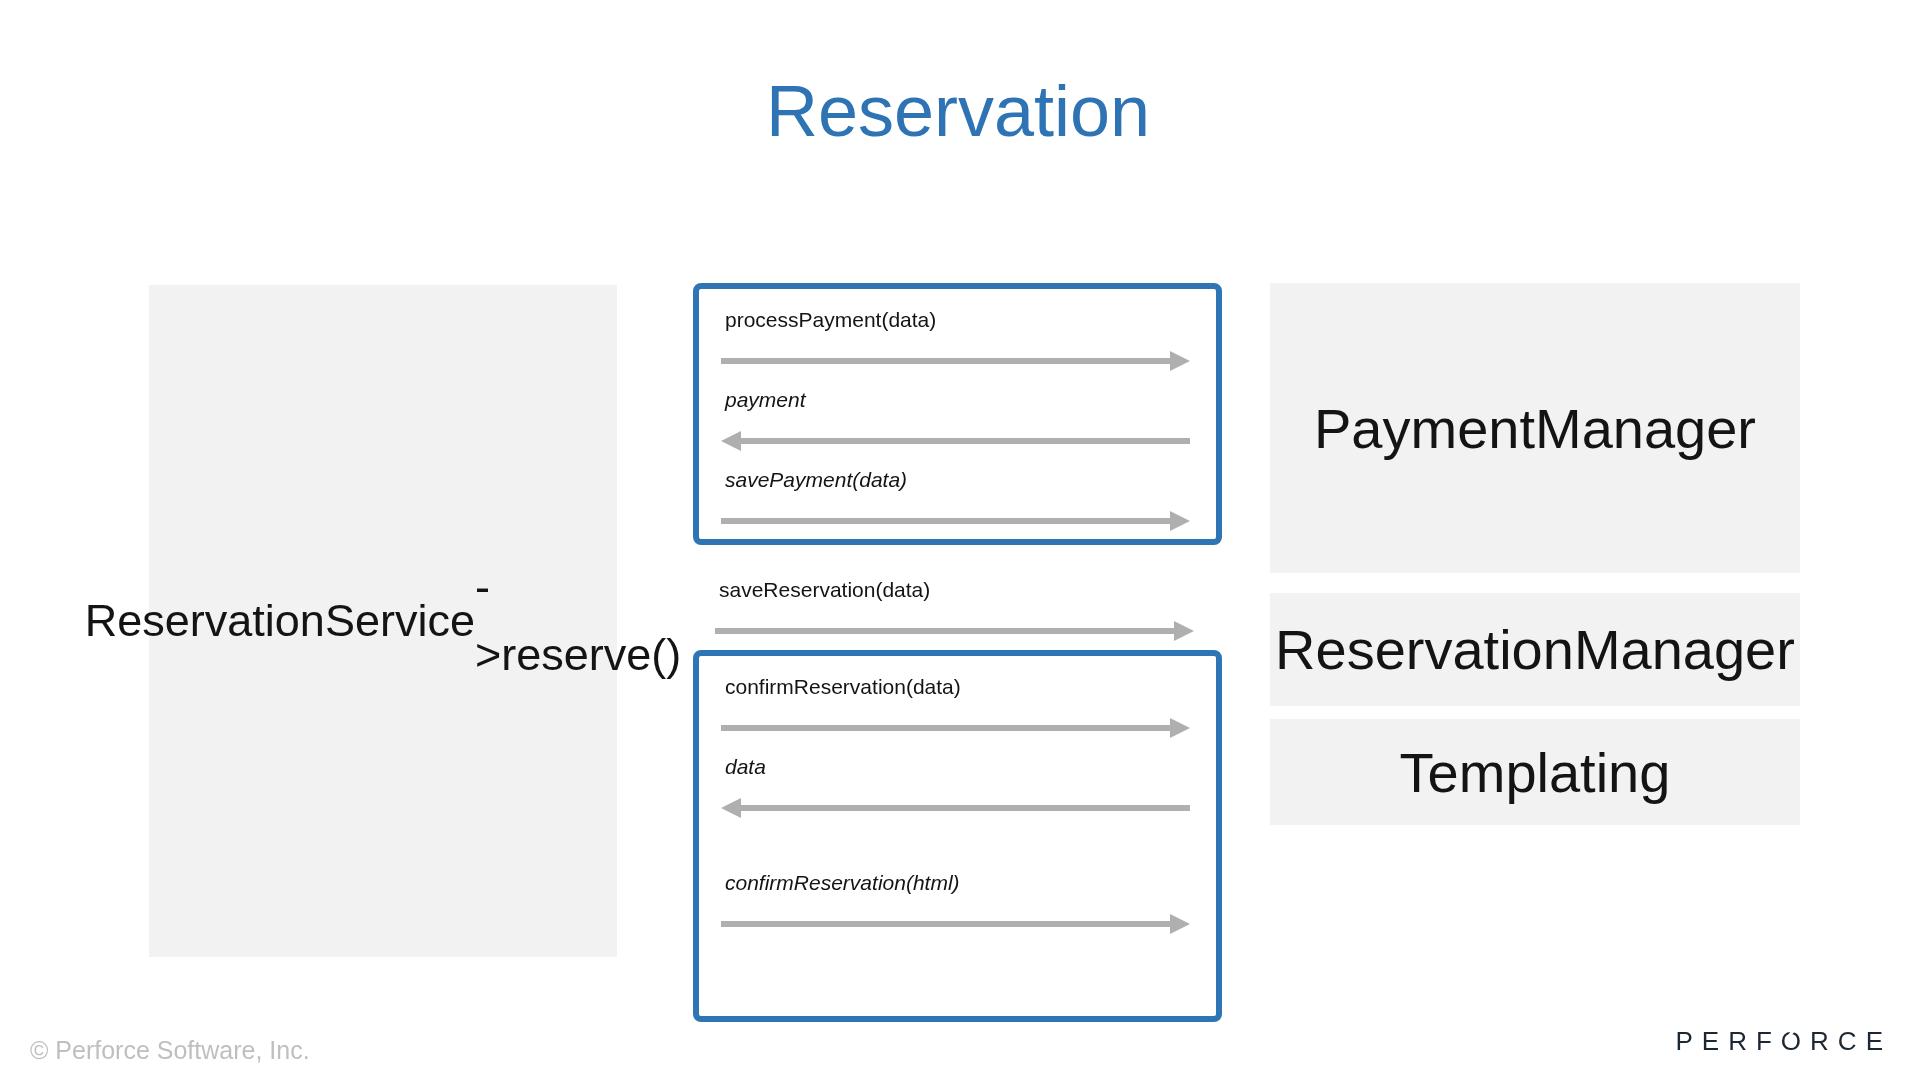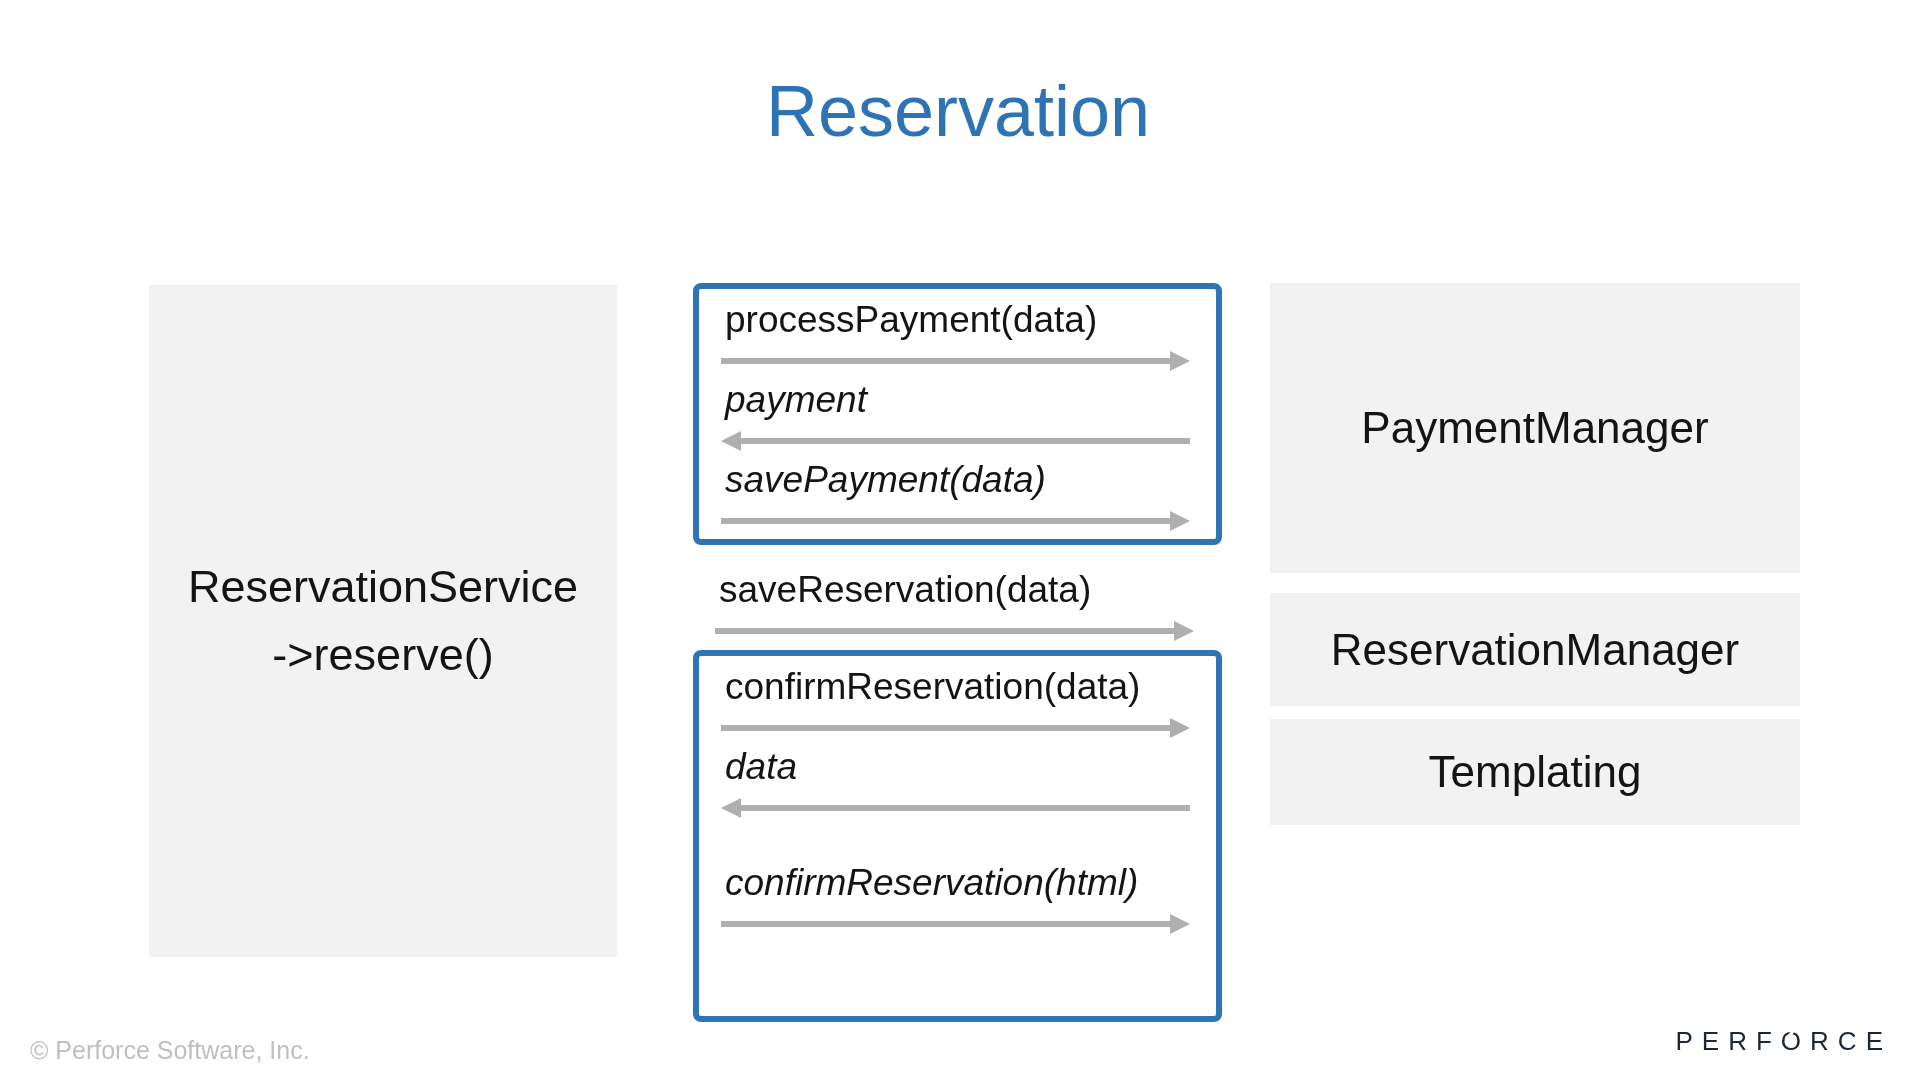--- a/index.html
+++ b/index.html
@@ -29,21 +29,21 @@
     text-align: center;
     font-size: 72px;
     color: var(--accent-blue);
     letter-spacing: 0px;
   }
 
   .left-panel {
     position: absolute;
     left: 149px; top: 285px; width: 468px; height: 672px;
     background: var(--panel-gray);
-    display: flex; flex-direction: column;
+    display: flex; flex-direction: row;
     align-items: center; justify-content: center;
     font-size: 45px; line-height: 68px;
     text-align: left;
   }
 
   .msg-group {
     position: absolute;
     left: 693px; width: 529px;
     border: 6px solid var(--border-blue);
     border-radius: 8px;
@@ -53,21 +53,21 @@
   .group-payment { top: 283px; height: 262px; }
   .group-confirm { top: 650px; height: 372px; }
 
   .standalone-msg {
     position: absolute;
     left: 693px; top: 563px; width: 529px;
     padding: 0 26px 0 26px;
   }
 
   .msg-label {
-    font-size: 37px;
+    font-size: 21px;
     line-height: 38px;
     margin-top: 8px;
     white-space: nowrap;
   }
   .msg-label + .arrow { margin-top: 12px; }
   .arrow + .msg-label { margin-top: 10px; font-style: italic; }
   .msg-label.gap-before { margin-top: 46px; }
 
   .arrow { position: relative; height: 20px; margin-left: -4px; margin-right: 2px; }
   .arrow .shaft {
@@ -89,21 +89,21 @@
     border-top: 10px solid transparent;
     border-bottom: 10px solid transparent;
     border-right: 20px solid var(--arrow-gray);
   }
 
   .right-panel {
     position: absolute;
     left: 1270px; width: 530px;
     background: var(--panel-gray);
     display: flex; align-items: center; justify-content: center;
-    font-size: 44px;
+    font-size: 56px;
     white-space: nowrap;
   }
   .rp-0 { top: 283px; height: 290px; }
   .rp-1 { top: 593px; height: 113px; }
   .rp-2 { top: 719px; height: 106px; }
   .rp-3 { top: 837px; height: 113px; }
 
   .copyright {
     position: absolute;
     left: 30px; top: 1036px;

